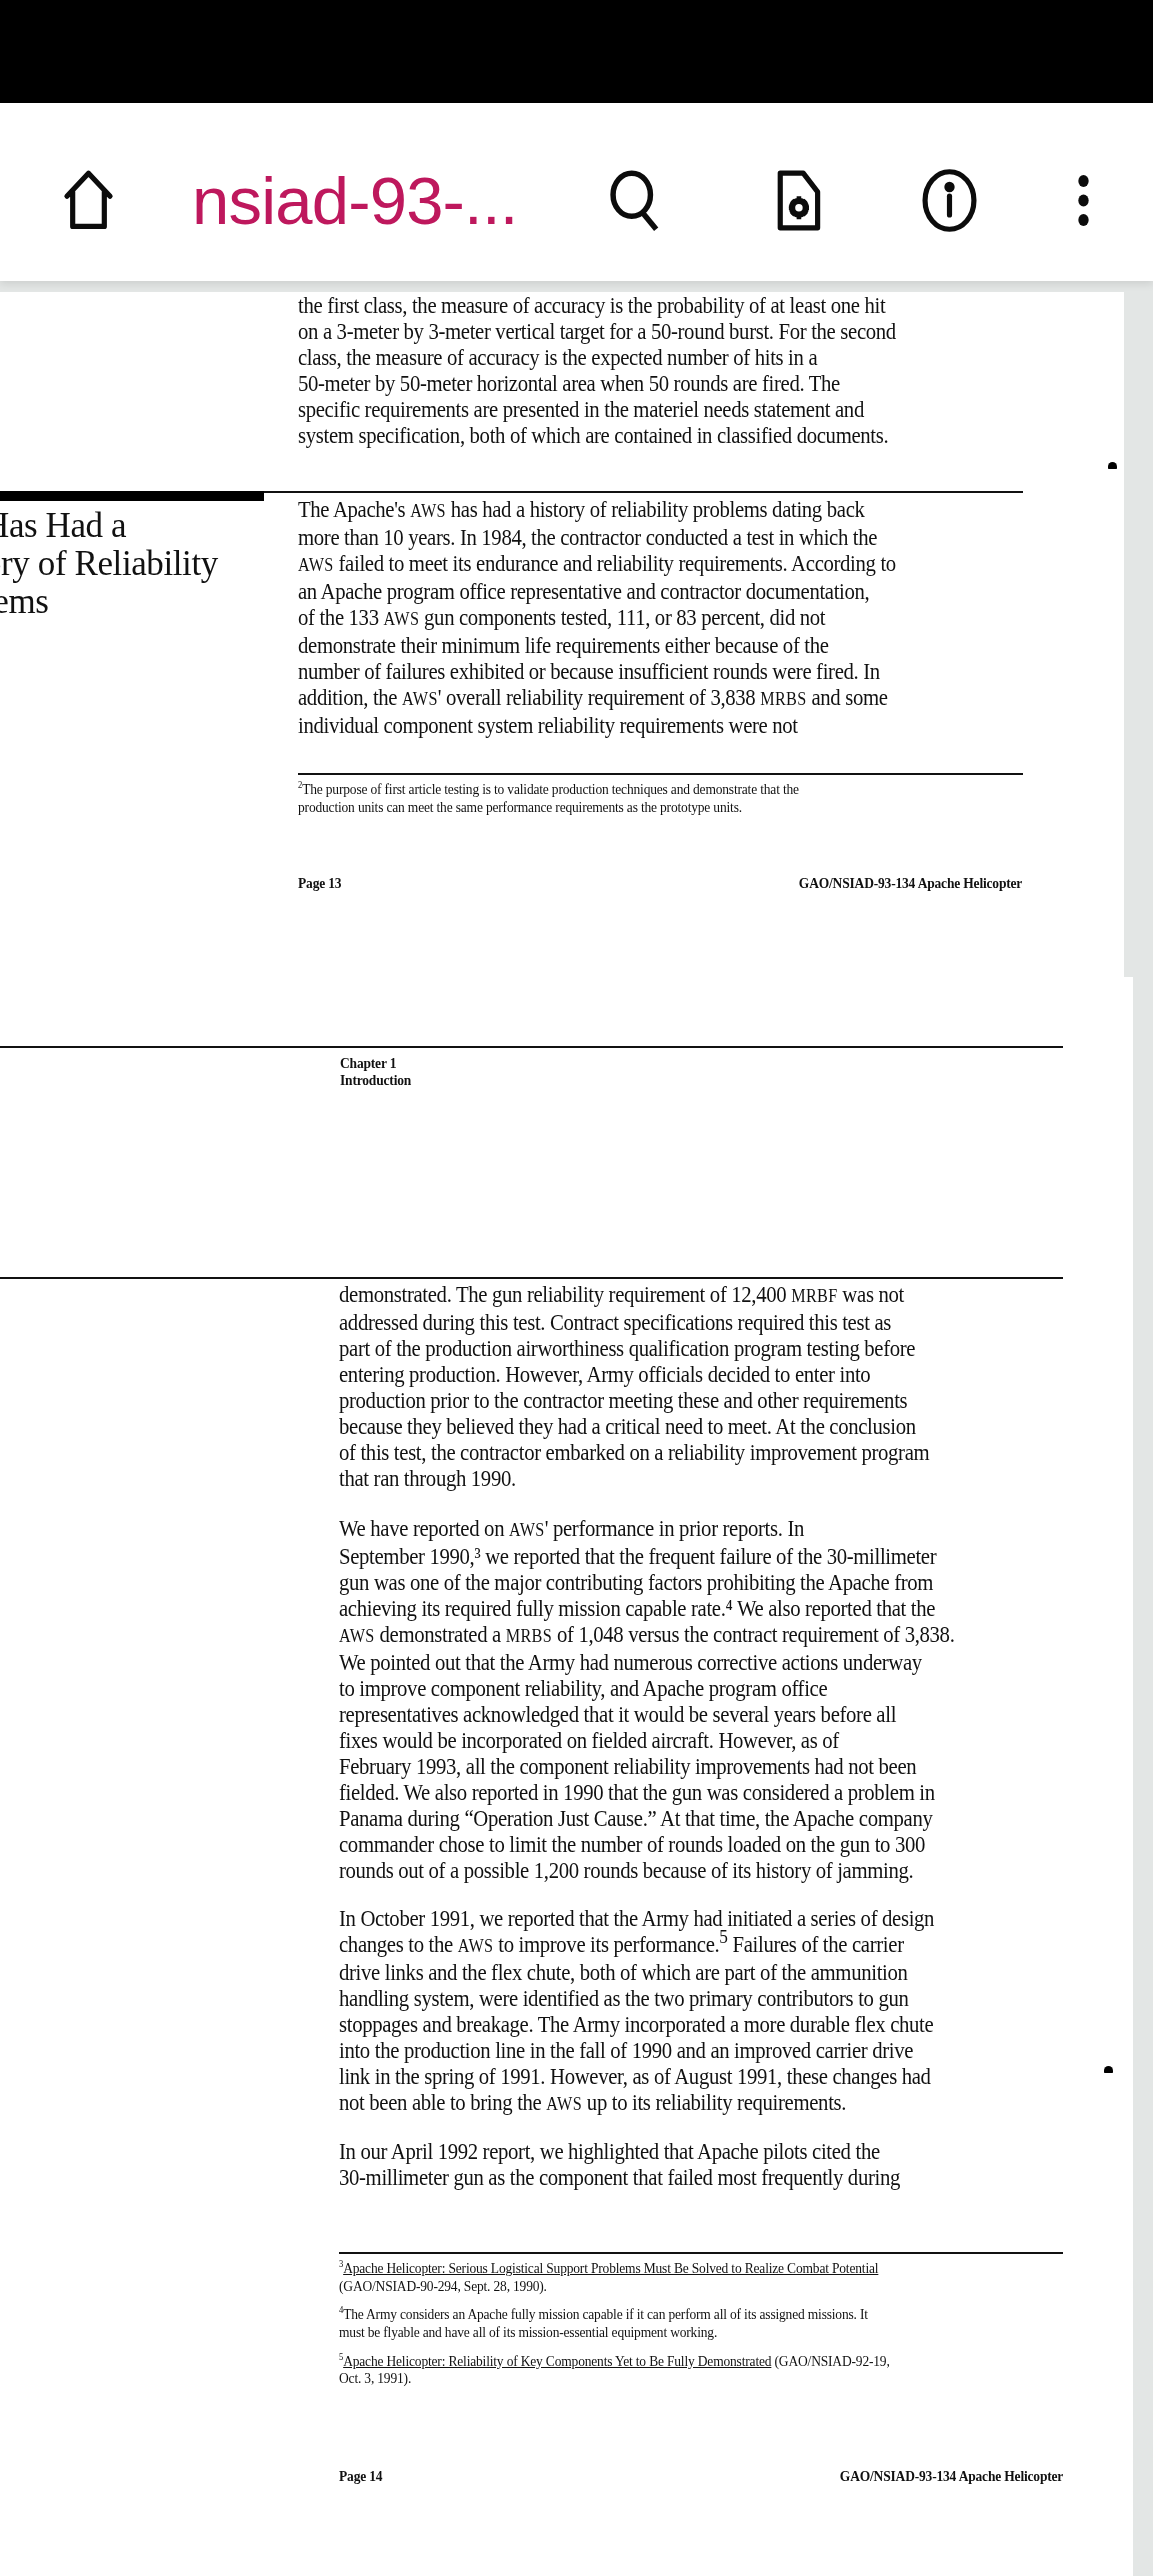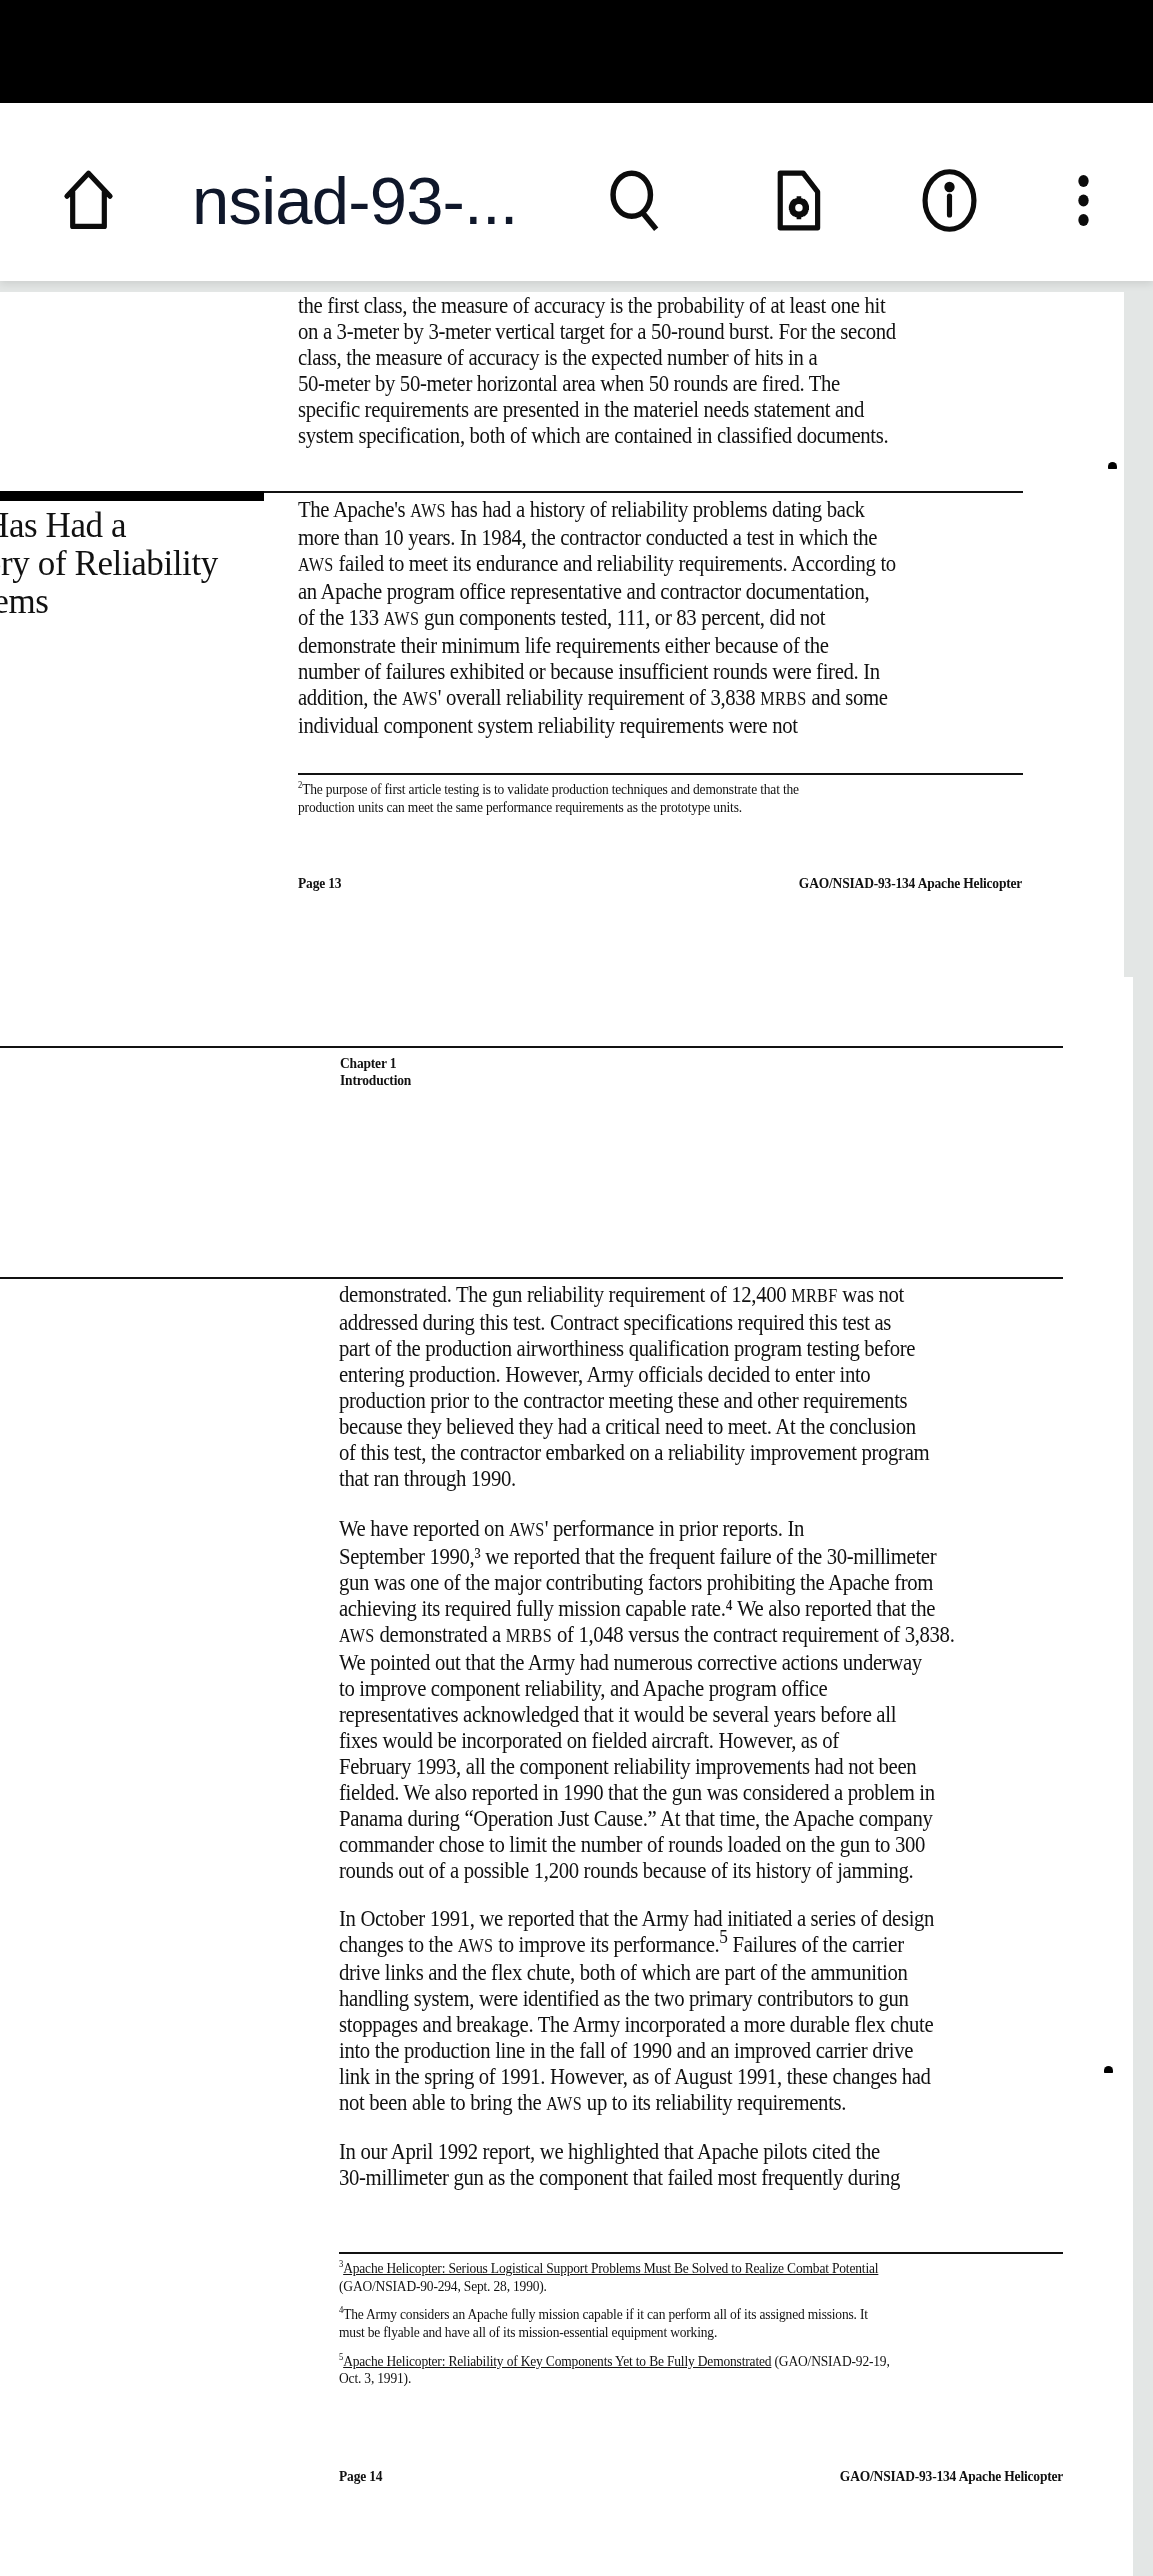--- a/index.html
+++ b/index.html
@@ -11,21 +11,21 @@
   }
   .status-bar { position: absolute; left: 0; top: 0; width: 1153px; height: 103px; background: #000; }
   .app-bar {
     position: absolute; left: 0; top: 103px; width: 1153px; height: 178px; background: #fff;
     box-shadow: 0 3.2px 8px rgba(0,0,0,0.10); z-index: 5;
   }
   .app-bar .icon { position: absolute; top: 61px; width: 72px; height: 72px; display: flex; align-items: center; justify-content: center; cursor: pointer; }
   .app-bar svg { width: 69px; height: 69px; }
   .title {
     position: absolute; left: 192px; top: 50px; font-family: "Liberation Sans", "DejaVu Sans", sans-serif;
-    font-size: 67px; letter-spacing: -0.8px; color: #0f172a; line-height: 96px; white-space: nowrap;
+    font-size: 67px; letter-spacing: -0.8px; color: #be185d; line-height: 96px; white-space: nowrap;
   }
   .page { position: absolute; background: #fff; }
   .p1 { left: 0; top: 292px; width: 1124px; height: 686px; }
   .p2 { left: 0; top: 977px; width: 1133px; height: 1773px; }
   .txt { position: absolute; font-size: 23.6px; line-height: 26px; letter-spacing: -0.4px; transform: scaleX(0.88); transform-origin: left top; }
   .txt p { margin: 0; }
   .sc { font-size: 0.78em; letter-spacing: 0.4px; text-transform: uppercase; }
   .rule { position: absolute; height: 2.4px; background: #111; }
   .thick { position: absolute; height: 10.4px; background: #000; }
   .side-head { position: absolute; left: -16px; font-size: 35px; line-height: 38px; letter-spacing: -0.4px; }

